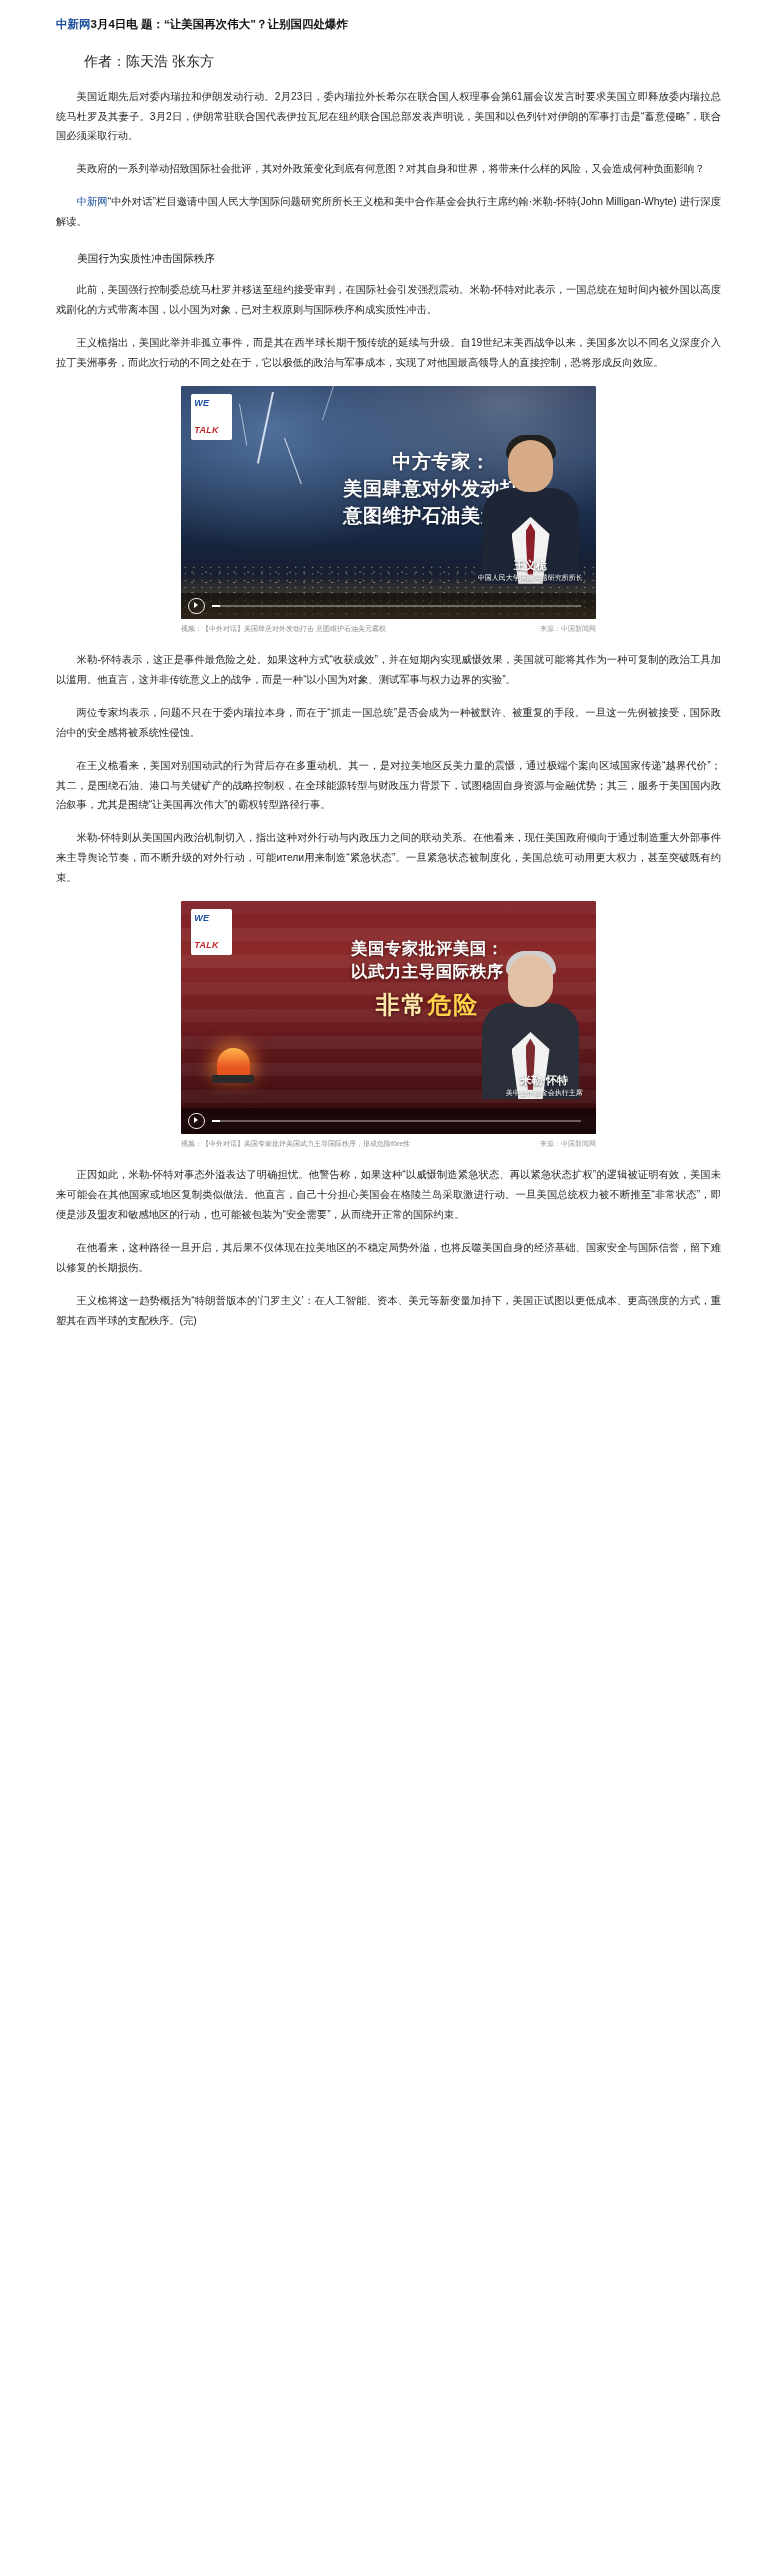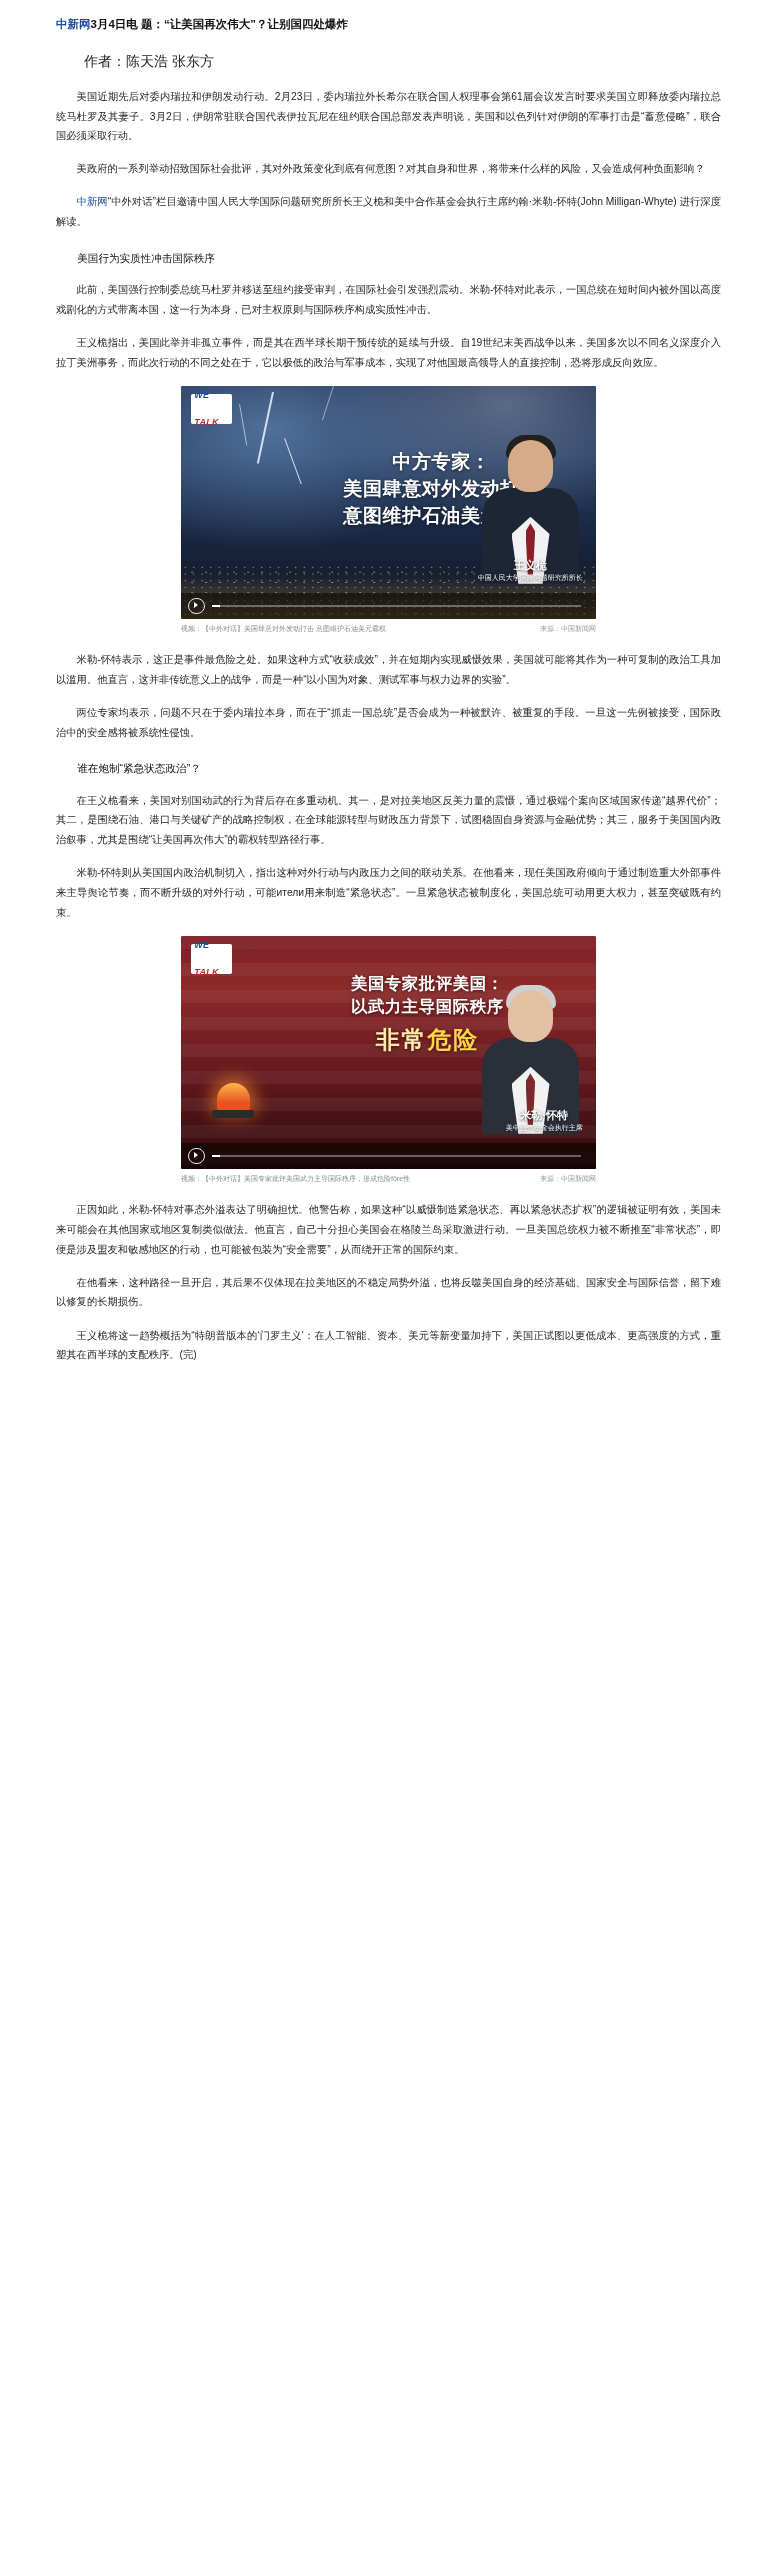--- a/index.html
+++ b/index.html
@@ -123,21 +123,21 @@
   .alarm:after {
     content:"";
     position: absolute; left: -4.9px; bottom: -7.3px;
     width: 42px; height: 8.5px;
     background: #2b2b2b;
     border-radius: 1.8px;
   }
   .we-talk {
     position: absolute;
     left: 9.7px; top: 8.5px;
-    width: 41px; height: 30px;
+    width: 41px; height: 46px;
     background: #ffffff;
     border-radius: 1.8px;
     display: flex;
     flex-direction: column;
     justify-content: center;
     align-items: flex-start;
     padding: 1.2px 3.6px;
     box-sizing: border-box;
   }
   .we-talk .l1, .we-talk .l2 {
@@ -301,21 +301,21 @@
 
   <p class="body">美国近期先后对委内瑞拉和伊朗发动行动。2月23日，委内瑞拉外长希尔在联合国人权理事会第61届会议发言时要求美国立即释放委内瑞拉总统马杜罗及其妻子。3月2日，伊朗常驻联合国代表伊拉瓦尼在纽约联合国总部发表声明说，美国和以色列针对伊朗的军事打击是“蓄意侵略”，联合国必须采取行动。</p>
   <p class="body">美政府的一系列举动招致国际社会批评，其对外政策变化到底有何意图？对其自身和世界，将带来什么样的风险，又会造成何种负面影响？</p>
 
   <p class="body">
     <span class="source-link">中新网</span><span>“中外对话”栏目邀请中国人民大学国际问题研究所所长王义桅和美中合作基金会执行主席约翰·米勒-怀特(John Milligan-Whyte) 进行深度解读。</span>
   </p>
 
   <h2 class="sub">美国行为实质性冲击国际秩序</h2>
 
-  <p class="body">此前，美国强行控制委总统马杜罗并移送至纽约接受审判，在国际社会引发强烈震动。米勒-怀特对此表示，一国总统在短时间内被外国以高度戏剧化的方式带离本国，这一行为本身，已对主权原则与国际秩序构成实质性冲击。</p>
+  <p class="body">此前，美国强行控制委总统马杜罗并移送至纽约接受审判，在国际社会引发强烈震动。米勒-怀特对此表示，一国总统在短时间内被外国以高度戏剧化的方式带离本国，以小国为对象，已对主权原则与国际秩序构成实质性冲击。</p>
   <p class="body">王义桅指出，美国此举并非孤立事件，而是其在西半球长期干预传统的延续与升级。自19世纪末美西战争以来，美国多次以不同名义深度介入拉丁美洲事务，而此次行动的不同之处在于，它以极低的政治与军事成本，实现了对他国最高领导人的直接控制，恐将形成反向效应。</p>
 
   <div class="video-block">
     <div class="video-card v1">
       <div class="bolt b1"></div>
       <div class="bolt b2"></div>
       <div class="bolt b3"></div>
       <div class="bolt b4"></div>
       <div class="cityglow"></div>
       <div class="citylights"></div>
@@ -353,21 +353,20 @@
     </div>
     <div class="caption">
       <span class="left">视频：【中外对话】美国肆意对外发动打击 意图维护石油美元霸权</span>
       <span class="right">来源：中国新闻网</span>
     </div>
   </div>
 
   <p class="body">米勒-怀特表示，这正是事件最危险之处。如果这种方式“收获成效”，并在短期内实现威慑效果，美国就可能将其作为一种可复制的政治工具加以滥用。他直言，这并非传统意义上的战争，而是一种“以小国为对象、测试军事与权力边界的实验”。</p>
   <p class="body">两位专家均表示，问题不只在于委内瑞拉本身，而在于“抓走一国总统”是否会成为一种被默许、被重复的手段。一旦这一先例被接受，国际政治中的安全感将被系统性侵蚀。</p>
 
-  <h2 class="sub">谁在炮制“紧急状态政治”？</h2>
 
   <p class="body">在王义桅看来，美国对别国动武的行为背后存在多重动机。其一，是对拉美地区反美力量的震慑，通过极端个案向区域国家传递“越界代价”；其二，是围绕石油、港口与关键矿产的战略控制权，在全球能源转型与财政压力背景下，试图稳固自身资源与金融优势；其三，服务于美国国内政治叙事，尤其是围绕“让美国再次伟大”的霸权转型路径行事。</p>
   <p class="body">米勒-怀特则从美国国内政治机制切入，指出这种对外行动与内政压力之间的联动关系。在他看来，现任美国政府倾向于通过制造重大外部事件来主导舆论节奏，而不断升级的对外行动，可能ители用来制造“紧急状态”。一旦紧急状态被制度化，美国总统可动用更大权力，甚至突破既有约束。</p>
 
   <div class="video-block">
     <div class="video-card v2">
       <div class="flagstripes"></div>
       <div class="alarm"></div>
 
       <div class="we-talk">

